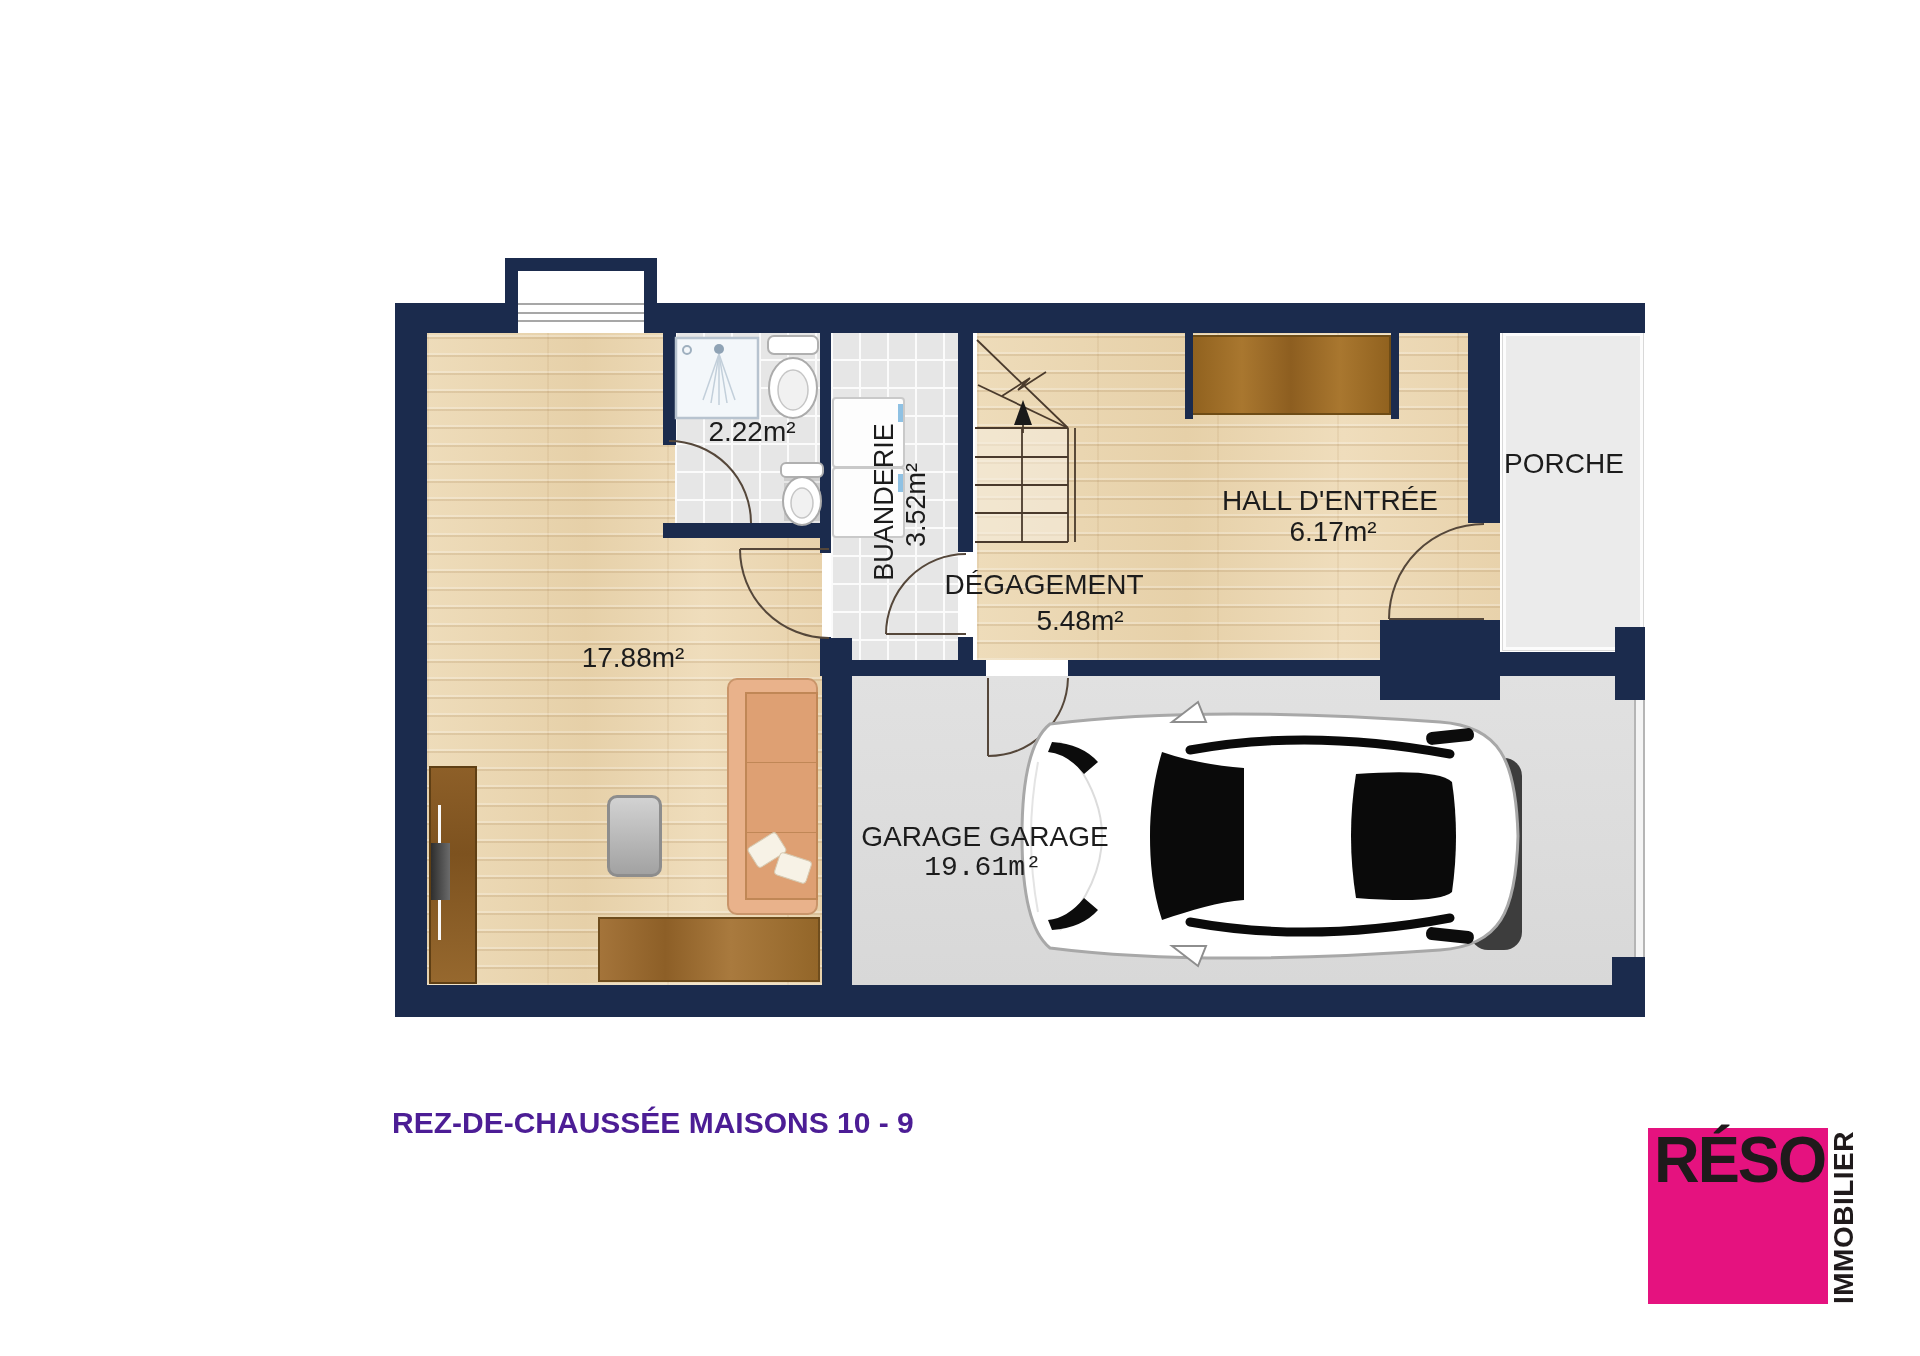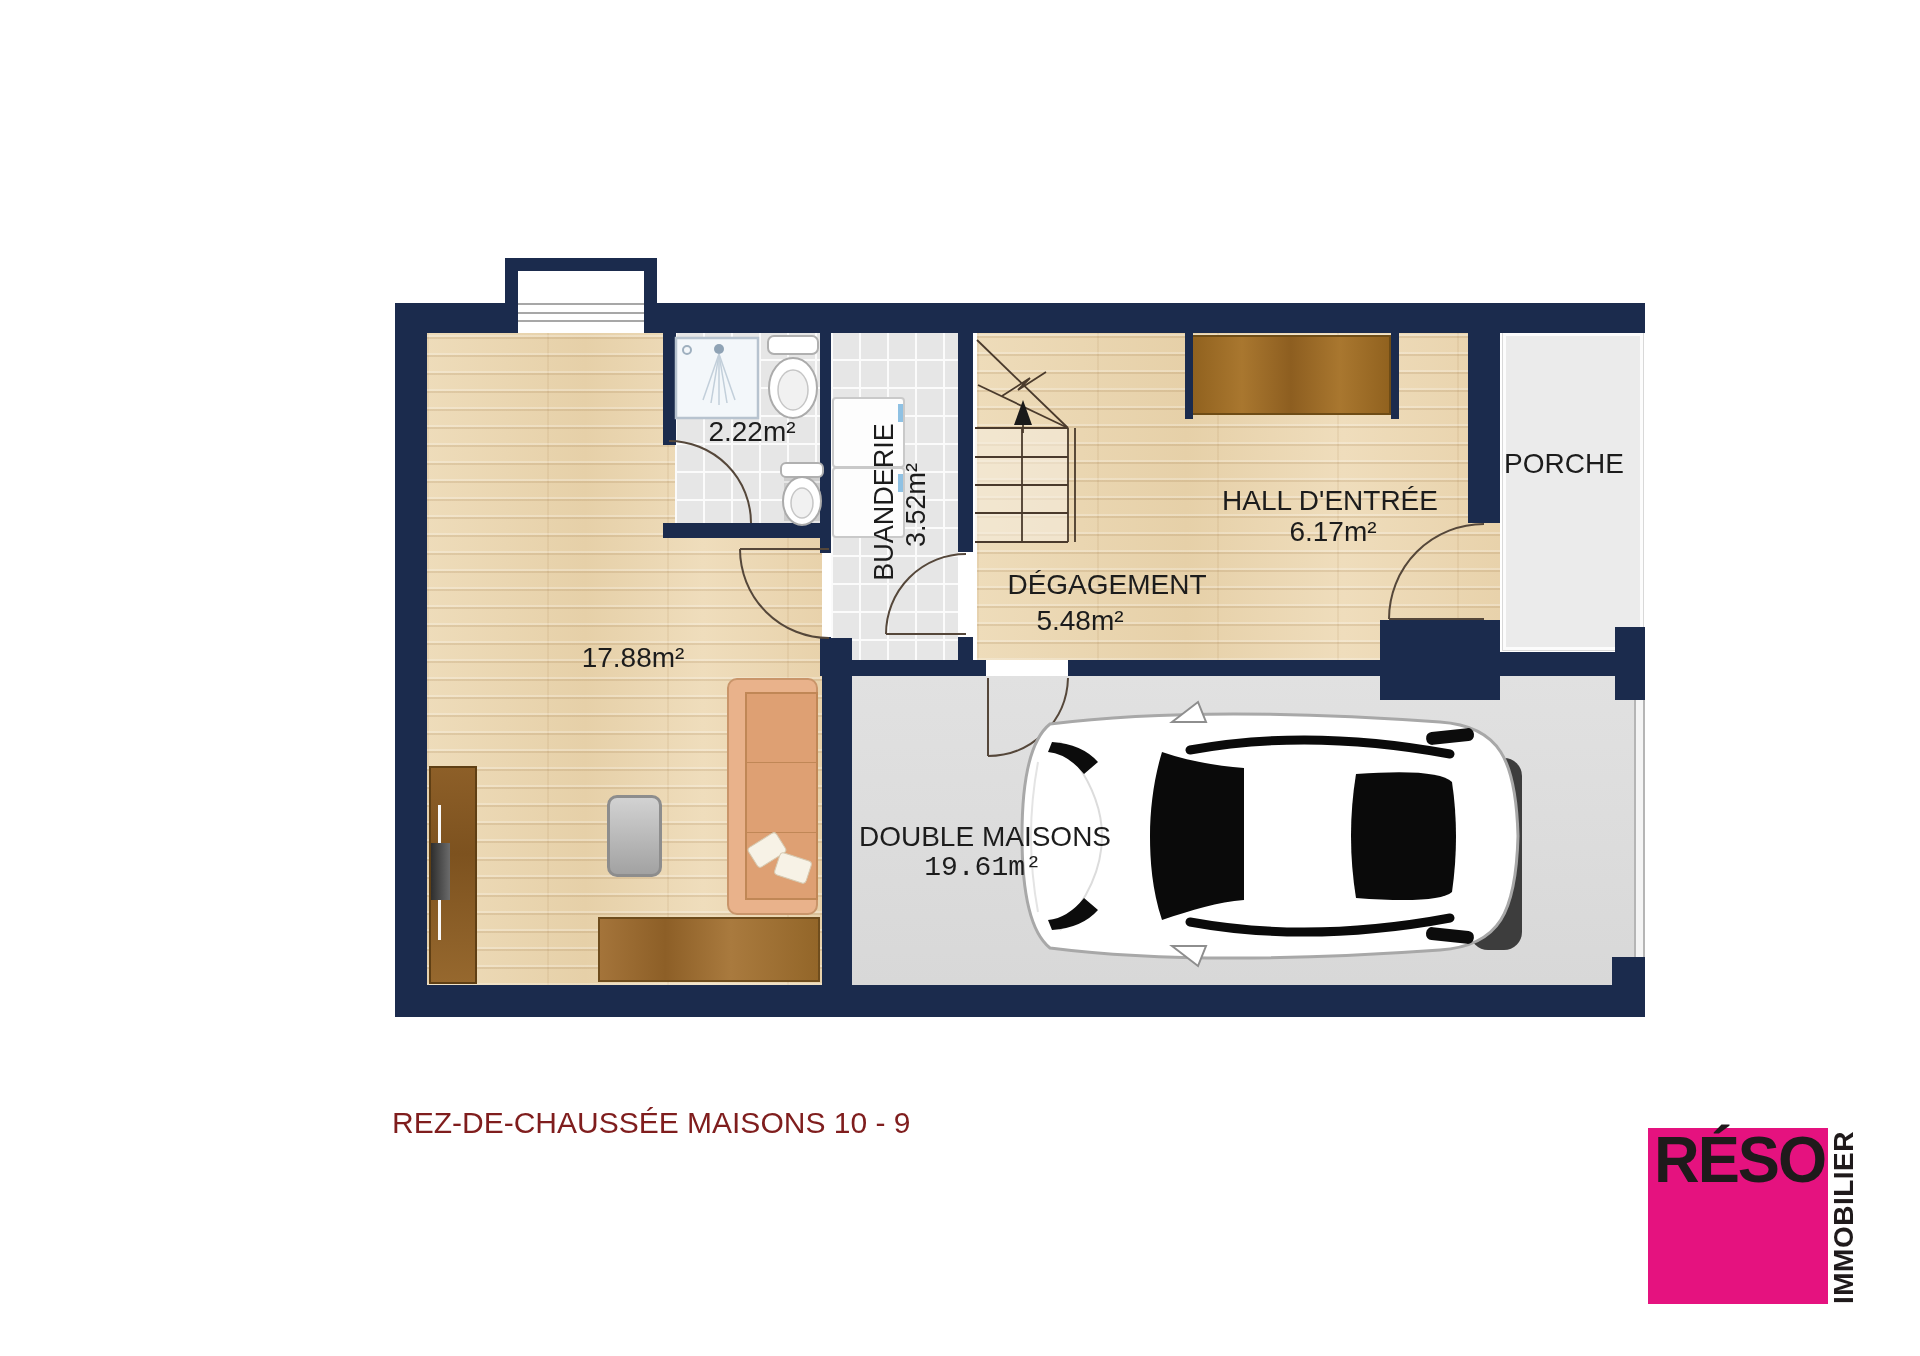--- a/index.html
+++ b/index.html
@@ -24,21 +24,21 @@
       linear-gradient(0deg, #fbfbfb 2px, transparent 2px),
       linear-gradient(90deg, #fbfbfb 2px, transparent 2px);
     background-size:28px 28px;}
   .tiledark{background-color:#cdcdcd;
     background-image:
       linear-gradient(0deg, #e6e6e6 2px, transparent 2px),
       linear-gradient(90deg, #e6e6e6 2px, transparent 2px);
     background-size:20px 20px;}
   .garagefloor{background:linear-gradient(180deg,#e1e1e1,#d8d8d8);}
   .porchfloor{background:#ebebeb;border:3px solid #fcfcfc;outline:1px solid #d8d8d8;box-sizing:border-box;}
-  #title{position:absolute;z-index:7;left:392px;top:1106px;font-size:30px;font-weight:normal;color:#7f1d1d;}
+  #title{position:absolute;z-index:7;left:392px;top:1106px;font-size:30px;font-weight:bold;color:#4c1d95;}
   #disclaimer{position:absolute;z-index:7;left:0;top:1230px;width:1920px;text-align:center;font-size:21px;color:#1c1c1c;}
   #logo-square{position:absolute;z-index:7;left:1648px;top:1128px;width:180px;height:176px;}
   #logo-brand{position:absolute;z-index:8;left:1654px;top:1122px;font-size:62px;font-weight:bold;
       letter-spacing:-2px;color:#1f1a1b;transform:scale(1.02,1.05);transform-origin:left top;}
   #logo-sub{position:absolute;z-index:8;left:1828px;top:1304px;width:178px;font-size:28px;font-weight:bold;
       letter-spacing:0.5px;color:#1f1a1b;transform:rotate(-90deg);transform-origin:0 0;}
 </style>
 </head>
 <body>
 
@@ -201,26 +201,26 @@
 
       <polygon points="1172,722 1198,702 1206,722" fill="#ffffff" stroke="#8e8e8e" stroke-width="2"></polygon>
       <polygon points="1172,946 1198,966 1206,946" fill="#ffffff" stroke="#8e8e8e" stroke-width="2"></polygon>
     </g>
   </svg>
 
   <div class="lbl" style="left:625px;top:658px;margin-left:8px;">17.88m²</div>
   <div class="lbl" style="left:752px;top:432px;">2.22m²</div>
   <div class="lbl vert" style="left:884px;top:502px;">BUANDERIE</div>
   <div class="lbl vert" style="left:916px;top:505px;">3.52m²</div>
-  <div class="lbl" style="left:1107px;top:585px;">DÉGAGEMENT</div>
+  <div class="lbl" style="left:1044px;top:585px;">DÉGAGEMENT</div>
   <div class="lbl" style="left:1080px;top:603px;margin-top:18px;">5.48m²</div>
   <div class="lbl" style="left:1330px;top:501px;">HALL D'ENTRÉE</div>
   <div class="lbl" style="left:1333px;top:532px;">6.17m²</div>
   <div class="lbl" style="left:1564px;top:464px;">PORCHE</div>
-  <div class="lbl" style="left:985px;top:837px;">DOUBLE MAISONS</div>
+  <div class="lbl" style="left:985px;top:837px;">GARAGE GARAGE</div>
   <div class="lbl" style="left:983px;top:868px;font-family:Liberation Mono, monospace;">19.61m²</div>
 
   <div id="title">REZ-DE-CHAUSSÉE MAISONS 10 - 9</div>
 
   <div id="logo-square" style="background:#e5127f;"></div>
   <div id="logo-brand">RÉSO</div>
   <div id="logo-sub">IMMOBILIER</div>
 
 </div>
 

